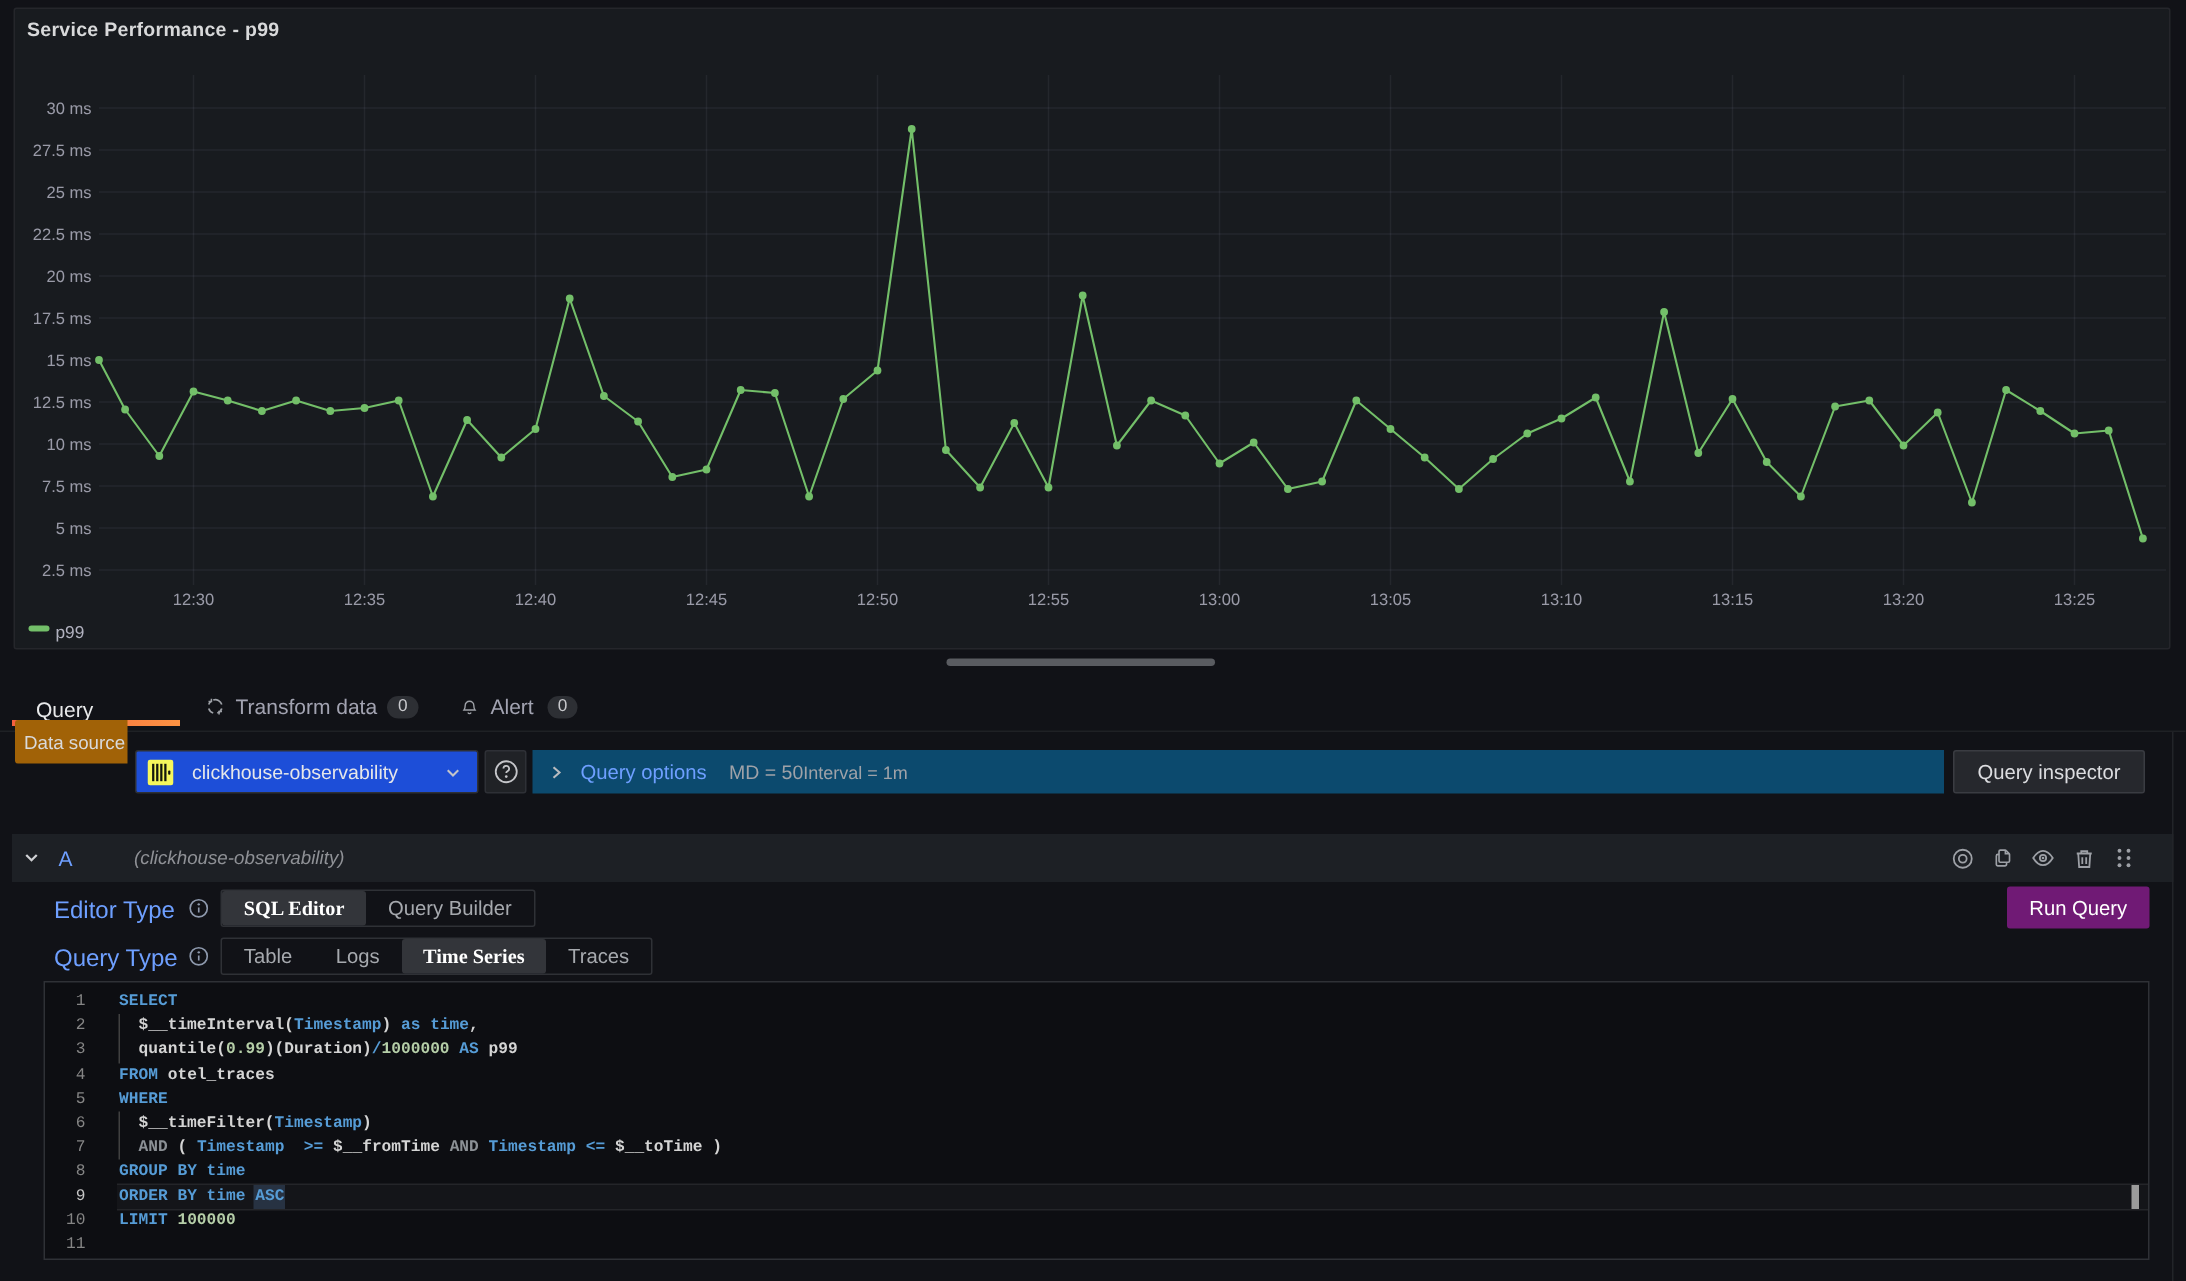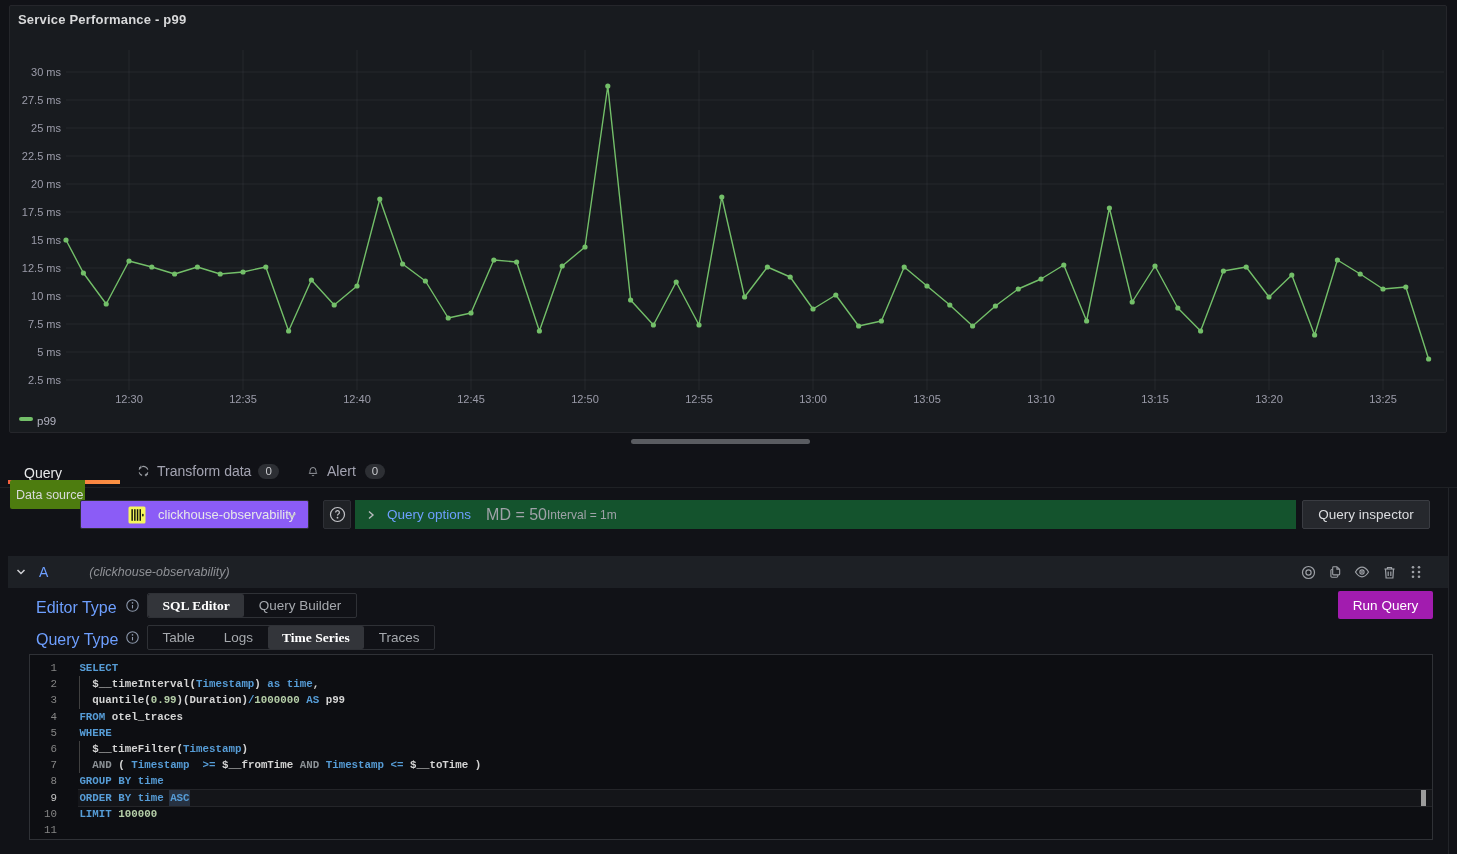--- a/index.html
+++ b/index.html
@@ -3,32 +3,32 @@
 * { margin:0; padding:0; box-sizing:border-box; }
 html,body { width:1457px; height:854px; background:#111217; font-family:"Liberation Sans",sans-serif; overflow:hidden; }
 .abs { position:absolute; }
 #panel { left:9px; top:5px; width:1438px; height:428px; background:#181b1f; border:1px solid #25262b; border-radius:2px; }
 #ptitle { left:8px; top:6px; font-size:13px; font-weight:700; color:#d8d9da; letter-spacing:0.2px; }
 #hscroll { left:631px; top:439px; width:179px; height:5px; border-radius:3px; background:#5a5c61; }
 #tabbar { left:0; top:455px; width:1457px; height:33px; border-bottom:1px solid #1f2125; }
 .tab { position:absolute; top:0; height:32px; display:flex; align-items:center; gap:7px; color:rgba(204,204,220,0.78); font-size:14px; }
 .badge { background:#2d2f34; color:#c8c9cd; font-size:11.5px; padding:1px 7px 2px; border-radius:9px; }
 #qunderline { left:8px; top:480px; width:112px; height:4px; background:linear-gradient(90deg,#f55f3e,#fc9243); }
-.dslabel { left:10px; top:480px; width:75px; height:29px; background:#4d7c0f; border-radius:2px 0 0 2px; color:#d9dadc; font-size:12.5px; font-weight:500; display:flex; align-items:center; padding-left:6px; white-space:nowrap;text-align:center; }
-#dsbox { left:80px; top:500px; width:229px; height:29px; background:#8b5cf6; border:1px solid #2e3036; border-radius:2px; display:flex; align-items:center;padding-left:40px; }
+.dslabel { left:10px; top:480px; width:75px; height:29px; background:#a16207; border-radius:2px 0 0 2px; color:#d9dadc; font-size:12.5px; font-weight:500; display:flex; align-items:center; padding-left:6px; white-space:nowrap;text-align:center; }
+#dsbox { left:90px; top:500px; width:229px; height:29px; background:#1d4ed8; border:1px solid #2e3036; border-radius:2px; display:flex; align-items:center; }
 #helpbtn { left:323px; top:500px; width:28px; height:29px; background:#202226; border:1px solid #2e3036; border-radius:2px; display:flex; align-items:center; justify-content:center; }
-#qopts { left:355px; top:500px; width:941px; height:29px; background:#14532d; display:flex; align-items:center; font-size:13.5px; }
+#qopts { left:355px; top:500px; width:941px; height:29px; background:#0c4a6e; display:flex; align-items:center; font-size:13.5px; }
 #qinspect { left:1302px; top:500px; width:128px; height:29px; background:#26282d; border:1px solid #3a3c42; border-radius:2px; color:#dcdde0; font-size:13.5px; font-weight:500; display:flex; align-items:center; justify-content:center; }
 #rowA { left:8px; top:556px; width:1441px; height:32px; background:#1d2025; display:flex; align-items:center; }
 .editrow { position:absolute; font-size:16px; }
 .lab { color:#6e9fff; font-weight:500; }
 .rgroup { position:absolute; border:1px solid #2f3136; border-radius:2px; display:flex; align-items:stretch; height:25px; background:#111217; }
 .ritem { display:flex; align-items:center; padding:0 14.5px; color:#a6a9ae; font-size:13.5px; }
 .ritem.on { background:#33353a; color:#fff; font-weight:700; border-radius:2px;font-family:Liberation Serif, serif; }
-#runq { left:1338px; top:591px; width:95px; height:28px; background:#a21caf; border-radius:2px; color:#fff; font-size:13.5px; font-weight:500; display:flex; align-items:center; justify-content:center; }
+#runq { left:1338px; top:591px; width:95px; height:28px; background:#701a75; border-radius:2px; color:#fff; font-size:13.5px; font-weight:500; display:flex; align-items:center; justify-content:center; }
 #editor { left:29px; top:654px; width:1404px; height:186px; background:#0d0e12; border:1px solid #2f3136; font-family:"Liberation Mono",monospace; font-size:10.8px; line-height:16.2px; font-weight:700; }
 #lnums { position:absolute; left:0; top:5px; width:27px; text-align:right; color:#858585; white-space:pre; font-weight:400; }
 #code { position:absolute; left:49.4px; top:5px; white-space:pre; color:#d4d4d4; }
 .k { color:#569cd6; }
 .n { color:#b5cea8; }
 .dim { color:#8b9095; }
 #curline { position:absolute; left:48px; top:133.6px; width:1354px; height:18.2px; background:rgba(255,255,255,0.033); border-top:1px solid rgba(255,255,255,0.07); border-bottom:1px solid rgba(255,255,255,0.07); }
 #aschl { position:absolute; left:138.5px; top:134.6px; width:21.5px; height:16.2px; background:rgba(88,124,173,0.28); }
 #curmark { position:absolute; left:1391px; top:135px; width:5px; height:16px; background:#9b9b9b; }
 #rborder { left:1448px; top:488px; width:1px; height:366px; background:#222429; }
@@ -212,21 +212,21 @@
       <circle cx="8.5" cy="8.5" r="7"></circle>
       <path d="M6.6 6.4 a1.9 1.9 0 1 1 2.6 1.8 c-0.6 0.25-0.7 0.6-0.7 1.2"></path>
       <circle cx="8.5" cy="11.7" r="0.9" fill="#c4c5c9" stroke="none"></circle>
     </svg>
   </div>
 <div class="abs" id="qopts">
   <svg width="10" height="10" viewBox="0 0 10 10" fill="none" stroke="#b9bbbf" stroke-width="1.4" style="margin-left:11px;">
       <path d="M3 1.5 L7 5 L3 8.5"></path>
     </svg>
   <span style="color:#6e9fff;font-weight:500;margin-left:11px;">Query options</span>
-  <span style="color:#9fa2a8;margin-left:15px;font-size:16px;">MD = 50</span>
+  <span style="color:#9fa2a8;margin-left:15px;font-size:13px;">MD = 50</span>
   <span style="color:#9fa2a8;font-size:12px;">Interval = 1m</span>
 </div>
 <div class="abs" id="qinspect">Query inspector</div>
 <div class="abs" id="rowA">
   <svg width="12" height="12" viewBox="0 0 12 12" fill="none" stroke="#cfd0d4" stroke-width="1.5" style="margin-left:7px;">
       <path d="M2.5 4 L6 7.5 L9.5 4"></path>
     </svg>
   <span style="color:#6e9fff;font-size:14px;font-weight:500;margin-left:12px;">A</span>
   <span style="color:#8f9196;font-size:12.5px;font-style:italic;margin-left:41px;">(clickhouse-observability)</span>
   <div style="position:absolute;right:26px;display:flex;gap:12px;align-items:center;">

